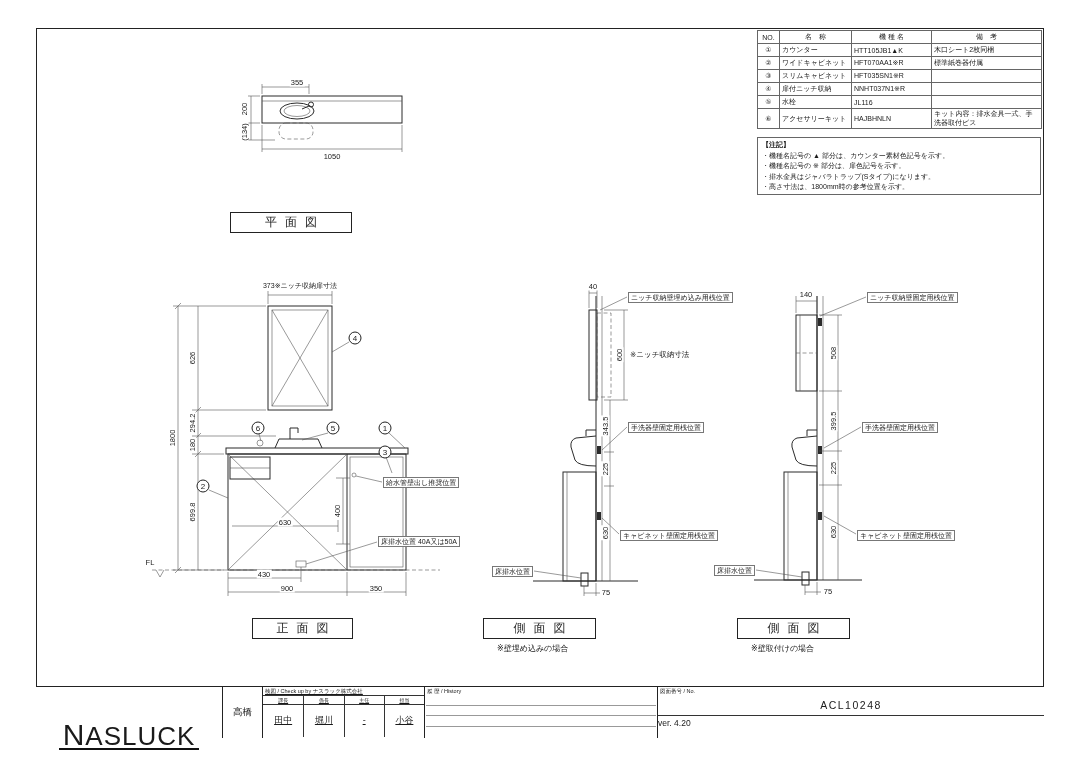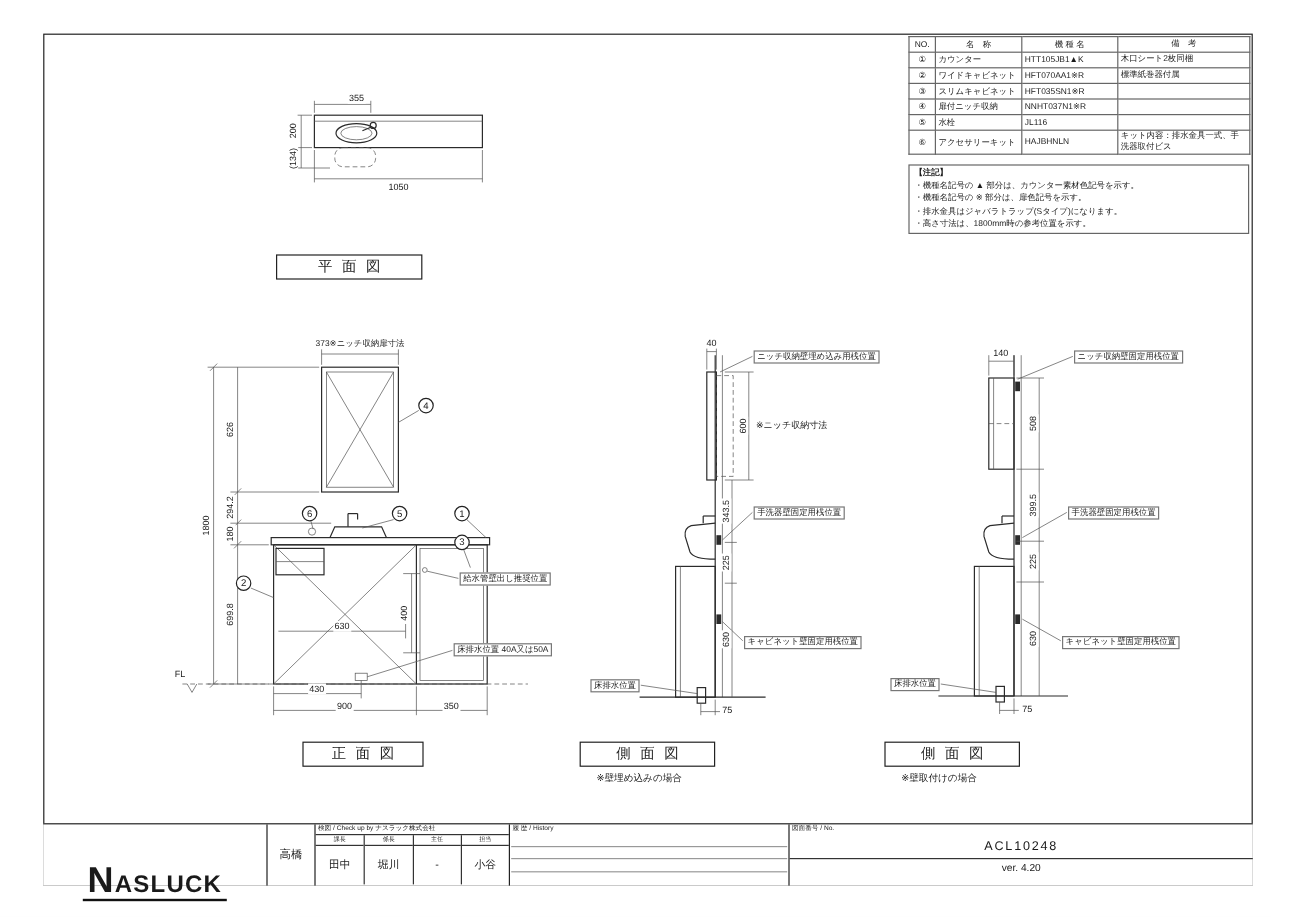--- a/index.html
+++ b/index.html
@@ -34,43 +34,43 @@
   .caption { position:absolute; font-size:7.5px; white-space:nowrap; }
   .callout { position:absolute; width:13px; height:13px; border:1px solid #222; border-radius:50%; background:#fff; display:flex; align-items:center; justify-content:center; font-size:8px; transform:translate(-50%,-50%); }
   .viewbox { position:absolute; border:1.2px solid #222; background:#fff; display:flex; align-items:center; justify-content:center; font-size:12px; letter-spacing:8px; text-indent:8px; }
 
   
   .tb { position:absolute; left:36px; top:686px; width:1008px; height:52px; border-top:1.5px solid #222; display:flex; background:#fff; }
   .tb-cell { border-left:1px solid #222; position:relative; }
   .tb-cell:first-child { border-left:none; }
   .tb-hdr { font-size:5.5px; color:#222; padding:1px 2px 0 2px; height:8px; line-height:7px; white-space:nowrap; overflow:hidden; }
   .logo-cell { width:186px; display:flex; align-items:center; justify-content:center; }
-  .logo { font-weight:bold; font-size:20px; letter-spacing:1px; border-bottom:2.5px solid #111; line-height:24px; padding:0 4px;margin-top:48px; }
+  .logo { font-weight:normal; font-size:26px; letter-spacing:1px; border-bottom:2.5px solid #111; line-height:24px; padding:0 4px;margin-top:48px; }
   .logo::first-letter { font-size:30px; }
   .title-cell { width:130px; text-align:center; }
   .t-line { font-size:8.5px; line-height:10.5px; white-space:nowrap; }
   .drawing-cell { width:138px; }
   .d-val { font-size:10px; text-align:center; letter-spacing:3px; height:17px; line-height:15px; }
   .sub-row { display:flex; border-top:1px solid #333; height:26px; }
   .sub { width:68px; }
   .sub.bl { border-left:1px solid #333; width:69px; }
   .sub-val { font-size:8.5px; text-align:center; line-height:14px; }
   .drafter-cell { width:40px; display:flex; align-items:center; justify-content:center; font-size:9.5px; }
-  .check-cell { width:162px; }
+  .check-cell { width:162px;text-decoration:underline; }
   .chk-grid { display:flex; border-top:1px solid #333; height:42px; }
   .chk-col { width:25%; border-left:1px solid #333; }
   .chk-col:first-child { border-left:none; }
   .chk-h { font-size:5px; text-align:center; height:9px; line-height:9px; border-bottom:1px solid #333; color:#222; }
   .chk-n { font-size:9px; text-align:center; line-height:30px; }
   .history-cell { width:233px; }
   .h-row { height:10.5px; border-bottom:0.6px solid #999; margin:0 1px; }
   .h-row:last-child { border-bottom:none; }
   .number-cell { flex:1; }
   .no-val { font-size:10.5px; text-align:center; letter-spacing:1.5px; height:20px; line-height:20px; }
-  .ver { border-top:1px solid #333; font-size:8.5px; text-align:center; line-height:14px; }
+  .ver { border-top:1px solid #333; font-size:8.5px; line-height:14px; }
 </style>
 </head>
 <body>
 
 <div class="sheet">
   <div class="frame"></div>
 
   <table class="parts">
     <thead>
       <tr>
@@ -306,21 +306,21 @@
     <span class="dim v" style="left:127px;top:253px;">630</span>
     <span class="dim" style="left:128px;top:312px;">75</span>
     <span class="lbl" style="left:150px;top:12px;">ニッチ収納壁埋め込み用桟位置</span>
     <span class="lbl" style="left:150px;top:142px;">手洗器壁固定用桟位置</span>
     <span class="lbl" style="left:142px;top:250px;">キャビネット壁固定用桟位置</span>
     <span class="lbl" style="left:14px;top:286px;">床排水位置</span>
   </div>
   <div class="viewbox" style="left:483px;top:618px;width:113px;height:21px;">側面図</div>
   <div class="caption" style="left:497px;top:643px;font-size:8px;">※壁埋め込みの場合</div>
 
-  <div class="view" style="left:740px;top:280px;width:250px;height:335px;">
+  <div class="view" style="left:712px;top:280px;width:250px;height:335px;">
     <svg width="250" height="335">
       <g>
         <line x1="105" y1="16" x2="105" y2="300" class="s"></line>
         <line x1="111" y1="16" x2="111" y2="300" class="thin"></line>
       </g>
       <g>
         <rect x="84" y="35" width="21" height="76" class="s"></rect>
         <line x1="88" y1="35" x2="88" y2="111" class="thin"></line>
         <line x1="84" y1="73" x2="105" y2="73" class="thin dash"></line>
       </g>

